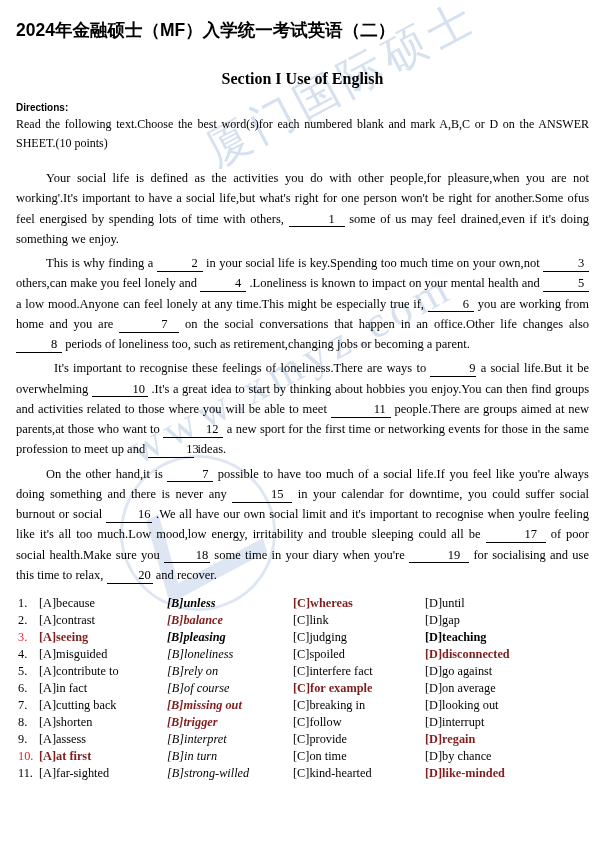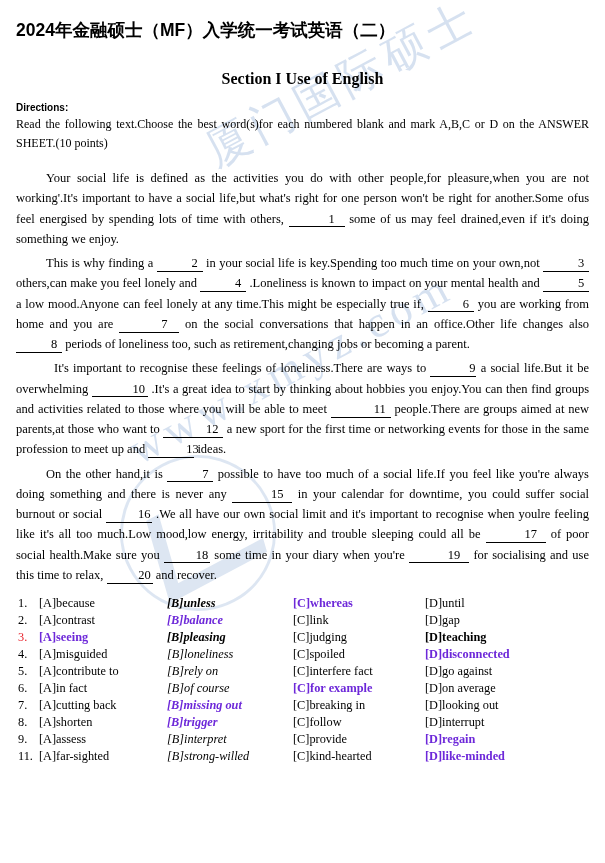--- a/index.html
+++ b/index.html
@@ -144,21 +144,21 @@
   td.num-col {
     width: 17px;
     text-align: left;
     padding-right: 0;
   }
   td.c1 { width: 124px; }
   td.c2 { width: 122px; font-style: italic; }
   td.c3 { width: 128px; }
   td.c4 { width: auto; }
   .ans {
-    color: #6d28d9;
+    color: #7f1d1d;
     font-weight: bold;
   }
   .bold {
     font-weight: bold;
   }
   .num-red {
     color: #e8202a;
   }
 </style>
 </head>
@@ -299,20 +299,27 @@
               <td class="c4"><span>[D]</span><span>interrupt</span></td>
             </tr>
             <tr>
               <td class="num-col">9.</td>
               <td class="c1"><span>[A]</span><span>assess</span></td>
               <td class="c2"><span>[B]</span><span>interpret</span></td>
               <td class="c3"><span>[C]</span><span>provide</span></td>
               <td class="c4 ans"><span>[D]</span><span>regain</span></td>
             </tr>
             <tr>
+              <td class="num-col num-red">10.</td>
+              <td class="c1 ans"><span>[A]</span><span>at   first</span></td>
+              <td class="c2"><span>[B]</span><span>in  turn</span></td>
+              <td class="c3"><span>[C]</span><span>on  time</span></td>
+              <td class="c4"><span>[D]</span><span>by  chance</span></td>
+            </tr>
+            <tr>
               <td class="num-col">11.</td>
               <td class="c1"><span>[A]</span><span>far-sighted</span></td>
               <td class="c2"><span>[B]</span><span>strong-willed</span></td>
               <td class="c3"><span>[C]</span><span>kind-hearted</span></td>
               <td class="c4 ans"><span>[D]</span><span>like-minded</span></td>
             </tr>
           </tbody>
       </table>
     </div>
 

